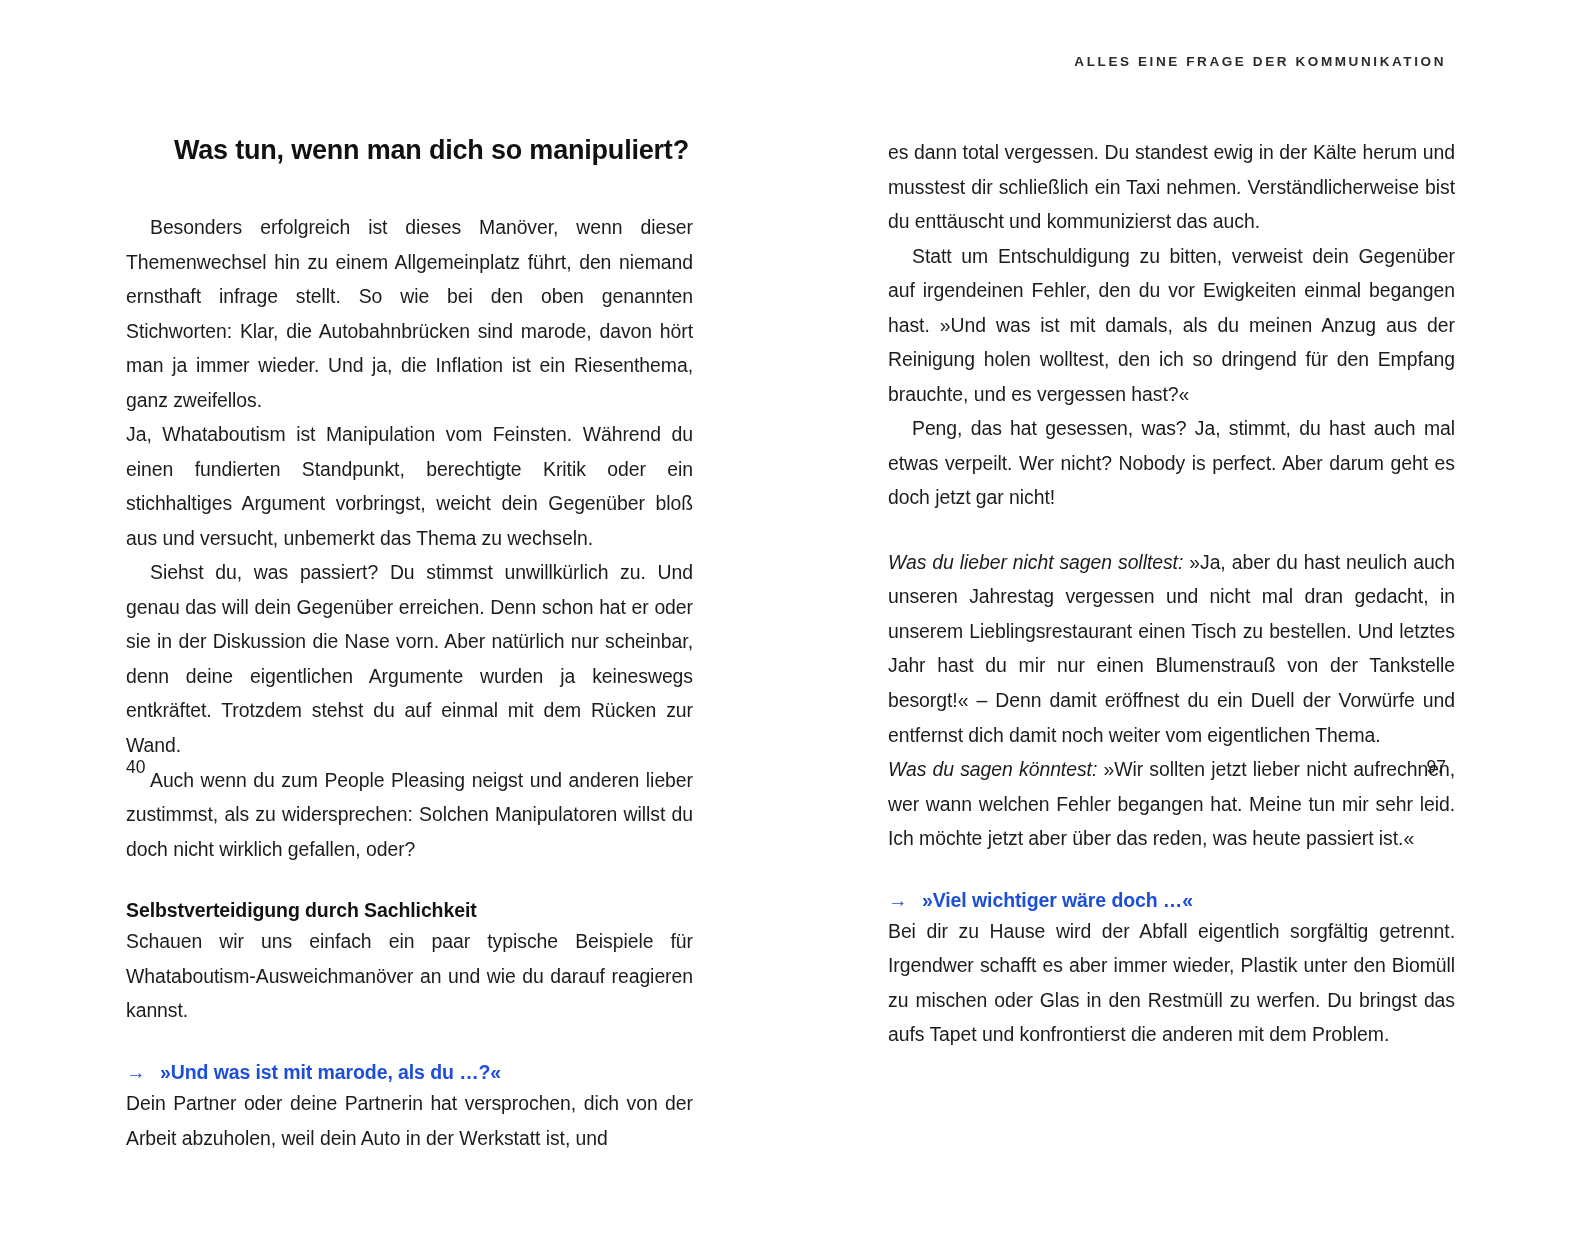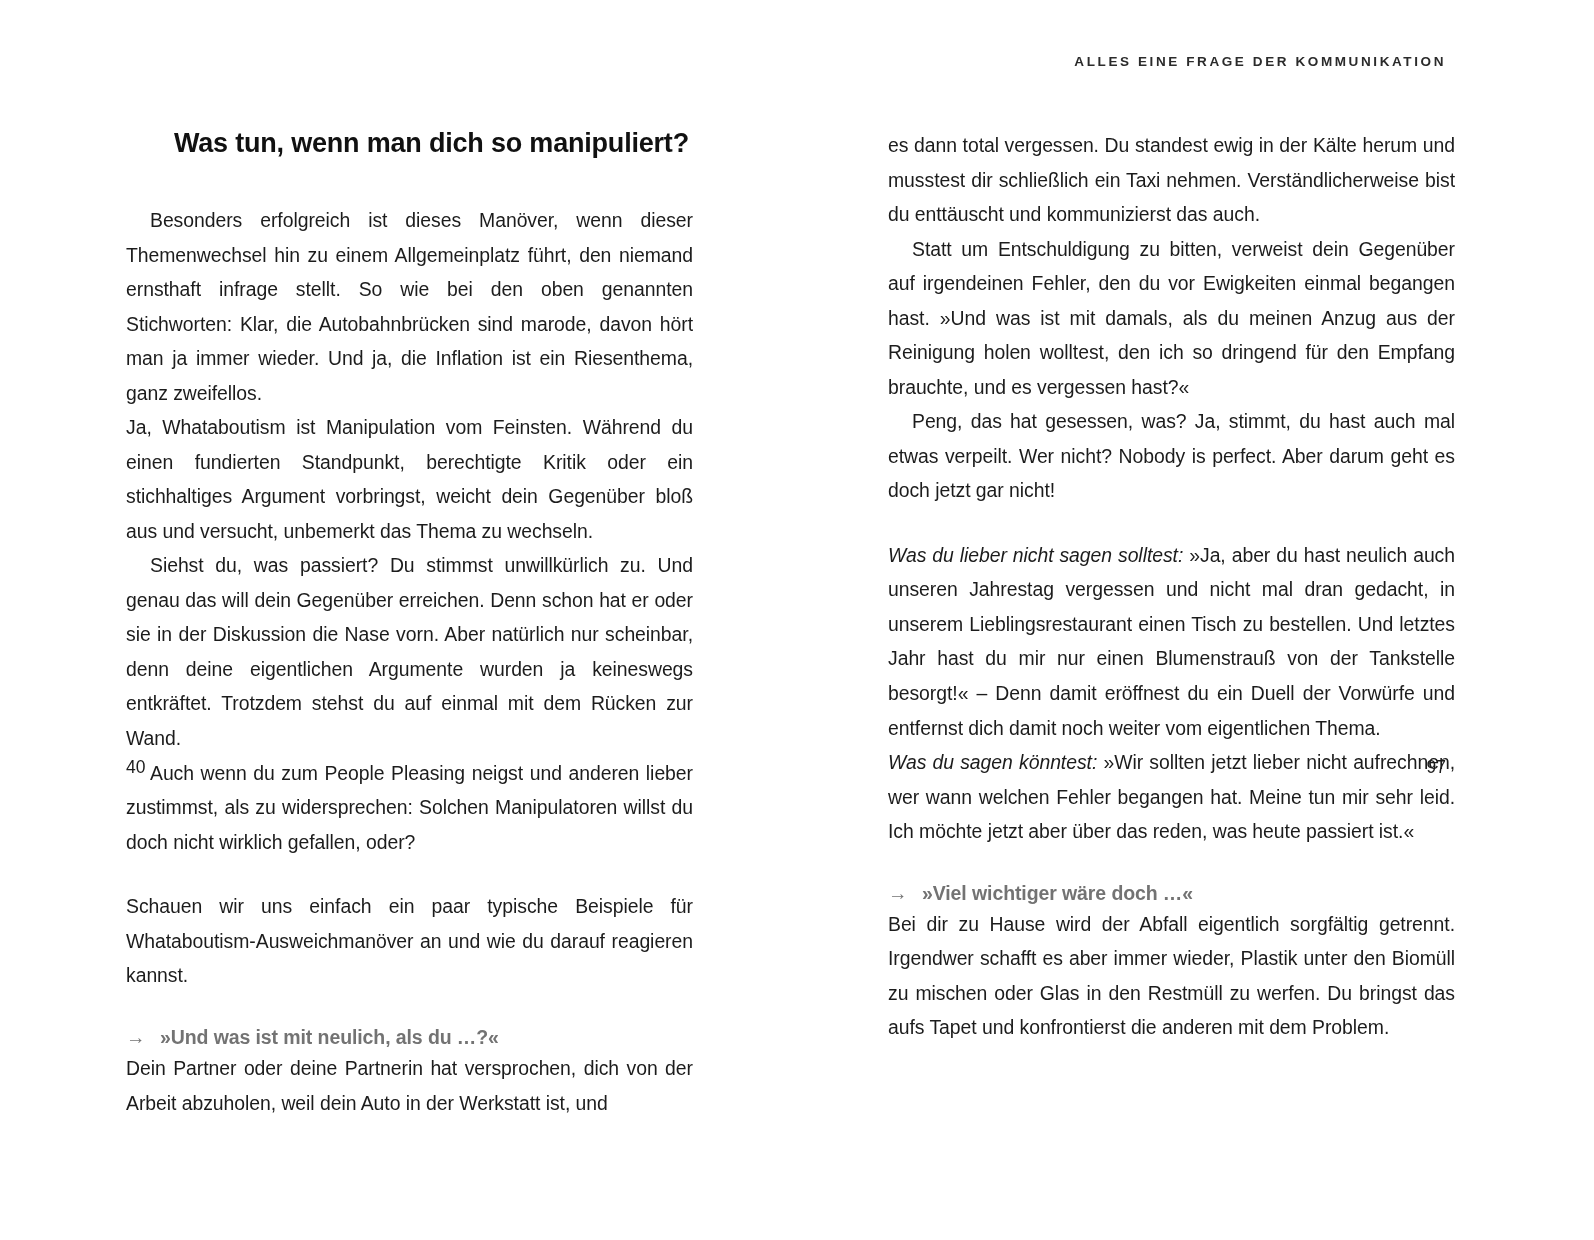--- a/index.html
+++ b/index.html
@@ -32,21 +32,21 @@
     letter-spacing: 2.6px;
     font-weight: 600;
     color: #2b2b2b;
     text-transform: uppercase;
     white-space: nowrap;
   }
 
   
   .page {
     position: absolute;
-    top: 128px;
+    top: 135px;
     width: 567px;
   }
   .page-left  { left: 126px; }
   .page-right { left: 888px; }
 
   
   .chapter-heading {
     font-size: 27px;
     font-weight: 700;
     letter-spacing: -0.2px;
@@ -61,21 +61,21 @@
     font-weight: 700;
     color: #121212;
     margin: 0;
     line-height: 1.45;
     letter-spacing: -0.1px;
   }
 
   .arrow-heading {
     font-size: 19.5px;
     font-weight: 700;
-    color: #737373;
+    color: #1d4ed8;
     margin: 0;
     line-height: 1.45;
     letter-spacing: -0.1px;
     display: block;
   }
   .arrow-heading .arrow-glyph {
     display: inline-block;
     width: 34px;
     font-weight: 700;
   }
@@ -123,27 +123,28 @@
     <p class="body indent">Besonders erfolgreich ist dieses Manöver, wenn dieser Themenwechsel hin zu einem Allgemeinplatz führt, den niemand ernsthaft infrage stellt. So wie bei den oben genannten Stichworten: Klar, die Autobahnbrücken sind marode, davon hört man ja immer wieder. Und ja, die Inflation ist ein Riesenthema, ganz zweifellos.</p>
 
     <p class="body">Ja, Whataboutism ist Manipulation vom Feinsten. Während du einen fundierten Standpunkt, berechtigte Kritik oder ein stichhaltiges Argument vorbringst, weicht dein Gegenüber bloß aus und versucht, unbemerkt das Thema zu wechseln.</p>
 
     <p class="body indent">Siehst du, was passiert? Du stimmst unwillkürlich zu. Und genau das will dein Gegenüber erreichen. Denn schon hat er oder sie in der Diskussion die Nase vorn. Aber natürlich nur scheinbar, denn deine eigentlichen Argumente wurden ja keineswegs entkräftet. Trotzdem stehst du auf einmal mit dem Rücken zur Wand.</p>
 
     <p class="body indent">Auch wenn du zum People Pleasing neigst und anderen lieber zustimmst, als zu widersprechen: Solchen Manipulatoren willst du doch nicht wirklich gefallen, oder?</p>
 
     <div class="gap-md"></div>
 
+    <h2 class="sub-heading">Selbstverteidigung durch Sachlichkeit</h2>
 
     <p class="body">Schauen wir uns einfach ein paar typische Beispiele für Whataboutism-Ausweichmanöver an und wie du darauf reagieren kannst.</p>
 
     <div class="gap-md"></div>
 
     <h3 class="arrow-heading">
-      <span class="arrow-glyph">→</span><span>»Und was ist mit neulich, als du …?«</span>
+      <span class="arrow-glyph">→</span><span>»Und was ist mit marode, als du …?«</span>
     </h3>
 
     <p class="body">Dein Partner oder deine Partnerin hat versprochen, dich von der Arbeit abzuholen, weil dein Auto in der Werkstatt ist, und</p>
   </div>
 
   <div class="page page-right">
 
     <p class="body">es dann total vergessen. Du standest ewig in der Kälte herum und musstest dir schließlich ein Taxi nehmen. Verständlicherweise bist du enttäuscht und kommunizierst das auch.</p>
 
     <p class="body indent">Statt um Entschuldigung zu bitten, verweist dein Gegenüber auf irgendeinen Fehler, den du vor Ewigkeiten einmal begangen hast. »Und was ist mit damals, als du meinen Anzug aus der Reinigung holen wolltest, den ich so dringend für den Empfang brauchte, und es vergessen hast?«</p>

